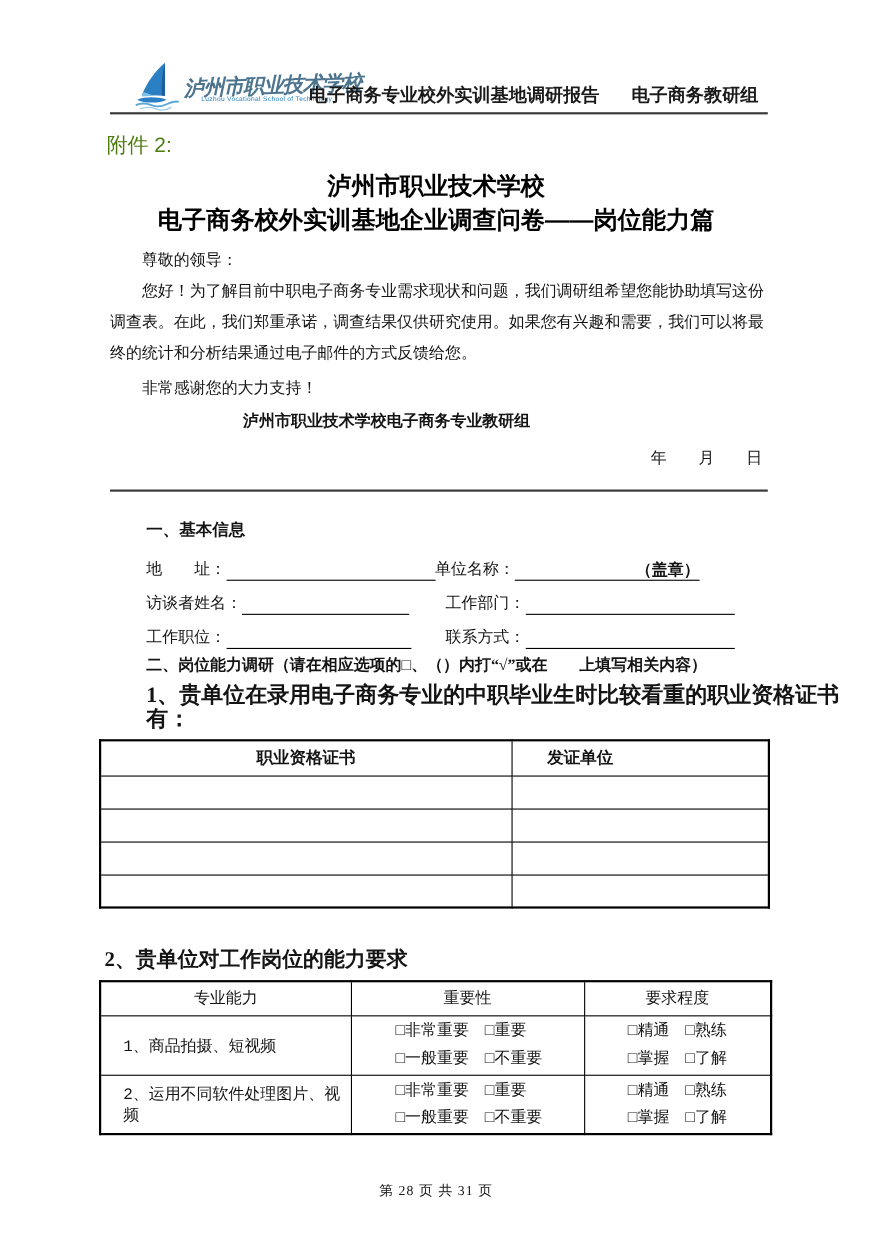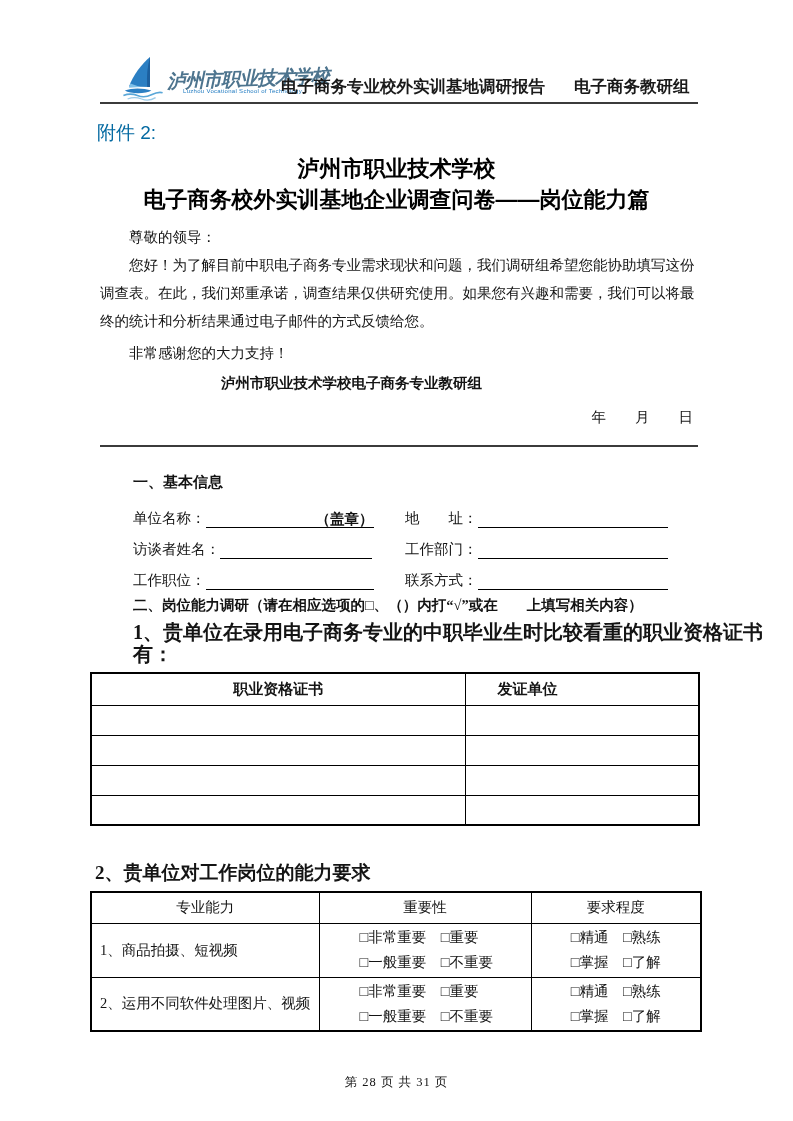--- a/index.html
+++ b/index.html
@@ -33,21 +33,21 @@
     position: absolute; left: 266px; bottom: 6px;
     font-family: "Liberation Sans", "DejaVu Sans", sans-serif;
     font-weight: bold; font-size: 16.5px; white-space: nowrap; color: #1a1a1a; padding-left: 15px;
   }
   .header-title .seg2 { margin-left: 29px; }
 
   
   .attachment {
     margin: 16px 0 0 97px;
     font-family: "Liberation Sans", "DejaVu Sans", sans-serif;
-    font-size: 19px; line-height: 26px; color: #0369a1;
+    font-size: 19px; line-height: 26px; color: #4d7c0f;
   }
   .doc-title1 {
     text-align: center; margin-top: 8px;
     font-family: "Liberation Sans", "DejaVu Sans", sans-serif;
     font-weight: bold; font-size: 22px; line-height: 30px; color: #000;
   }
   .doc-title2 {
     text-align: center; margin-top: 2px;
     font-family: "Liberation Sans", "DejaVu Sans", sans-serif;
     font-weight: bold; font-size: 22px; line-height: 28px; color: #000;
@@ -82,21 +82,21 @@
   .doc-table th, .doc-table td { border: 1px solid #000; font-size: 14.5px; }
 
   .t1 th { height: 32px; font-weight: bold; font-size: 15px; }
   .t1 th.c1 { width: 374px; text-align: center; }
   .t1 th.c2 { text-align: left; padding-left: 32px; }
   .t1 td { height: 30px; }
 
   .t2 th { height: 31px; font-weight: normal; text-align: center; }
   .t2 .colA { width: 228px; } .t2 .colB { width: 212px; } .t2 .colC { width: 170px; }
   .t2 td { height: 54px; }
-  .t2 td.ability { padding-left: 8px; text-align: left; }
+  .t2 td.ability { padding-left: 20px; text-align: left; font-family: Liberation Mono, monospace; }
   .t2 td.opts-imp { padding-left: 40px; text-align: left; }
   .t2 td.opts-lvl { text-align: center; }
   .opts-block { display: inline-block; text-align: left; }
   .opts-block div { line-height: 25px; white-space: nowrap; }
 
   
   .footer { text-align: center; margin-top: 42px; font-size: 12.5px; letter-spacing: 1px; }
 </style>
 </head>
 <body>
@@ -134,27 +134,27 @@
   <div class="bodytext para">您好！为了解目前中职电子商务专业需求现状和问题，我们调研组希望您能协助填写这份调查表。在此，我们郑重承诺，调查结果仅供研究使用。如果您有兴趣和需要，我们可以将最终的统计和分析结果通过电子邮件的方式反馈给您。</div>
   <div class="bodytext thanks">非常感谢您的大力支持！</div>
   <div class="signature">泸州市职业技术学校电子商务专业教研组</div>
   <div class="dateline">年　　月　　日</div>
 
   <div class="rule2"></div>
 
   <div class="sec1-heading">一、基本信息</div>
   <div class="form">
     <div class="form-row">
+      <div class="fcell">
+        <span class="flabel">地　　址：</span>
+        <span class="blank w190"></span>
+      </div>
       <div class="fcell left">
         <span class="flabel">单位名称：</span>
         <span class="blank seal w168"><span>（盖章）</span></span>
-      </div>
-      <div class="fcell">
-        <span class="flabel">地　　址：</span>
-        <span class="blank w190"></span>
       </div>
     </div>
     <div class="form-row">
       <div class="fcell left">
         <span class="flabel">访谈者姓名：</span>
         <span class="blank w152"></span>
       </div>
       <div class="fcell">
         <span class="flabel">工作部门：</span>
         <span class="blank w190"></span>

